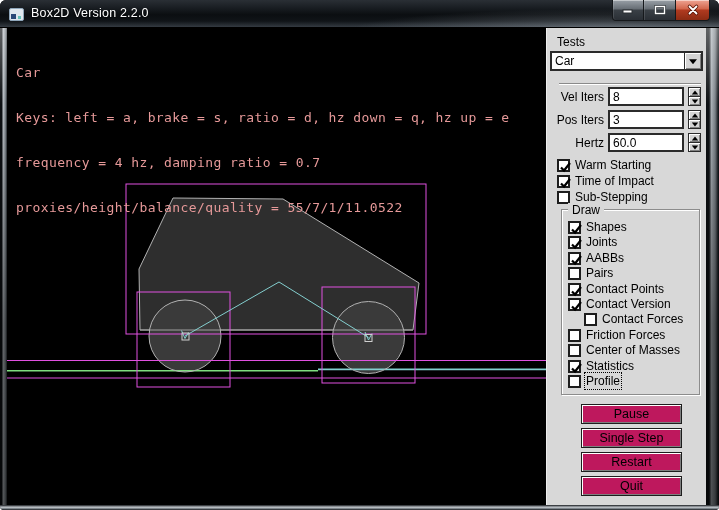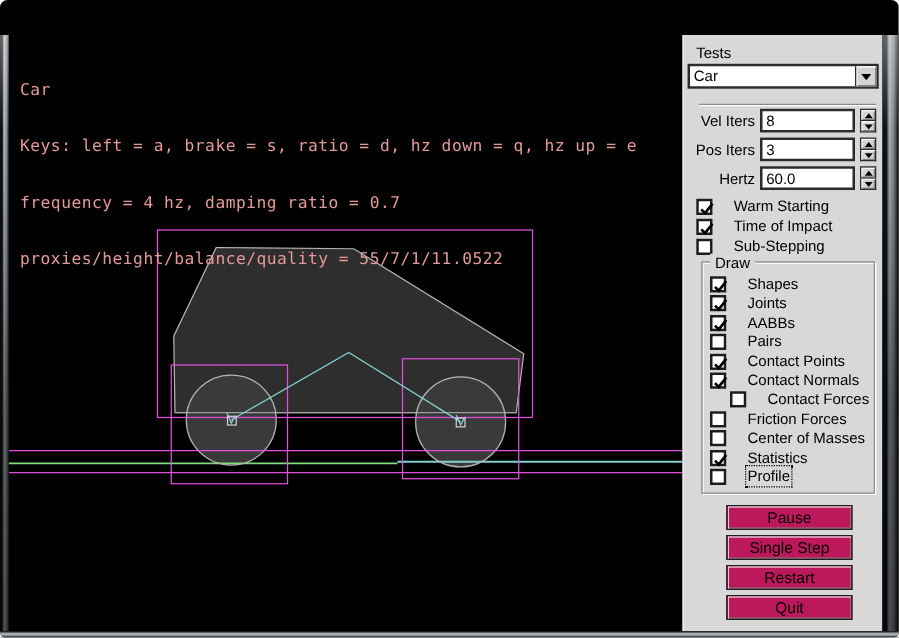--- a/index.html
+++ b/index.html
@@ -63,39 +63,62 @@
   .spin-row{position:absolute;left:0;height:19px;width:160px;}
   .spin-label{position:absolute;left:0;top:3px;width:57px;text-align:right;}
   .spin-input{position:absolute;left:61px;top:0;width:76px;height:19px;border:2px solid #2b2b2b;background:#fff;
     font-family:"Liberation Sans",sans-serif;font-size:12px;padding:0 0 0 3px;outline:none;}
   .spinner{position:absolute;left:141px;top:0;width:13px;height:19px;display:flex;flex-direction:column;}
   .spin-btn{flex:1;background:#d4d4d4;border:1px solid #2b2b2b;position:relative;
     box-shadow:inset 1px 1px 0 #fff, inset -1px -1px 0 #808080;display:flex;align-items:center;justify-content:center;}
   .spin-btn + .spin-btn{border-top:none;}
   .spin-btn span{transform:scale(.8);}
 
-  .chk-row{position:absolute;height:14px;display:flex;align-items:center;gap:12px;}
+  .chk-row{position:absolute;height:14px;display:flex;align-items:center;}
   .chk-box{width:13px;height:13px;background:#fff;border:2px solid #1d1d1d;display:inline-block;position:relative;flex:none;}
   .chk-box svg{position:absolute;left:-1px;top:-1px;}
   .chk-label{margin-left:5px;white-space:nowrap;}
   .chk-label.focused{outline:1px dotted #000;outline-offset:1px;}
 
   #draw-group{position:absolute;left:14px;top:181px;width:139px;height:186px;
     border:1px solid #8c8c8c;box-shadow:inset 1px 1px 0 #fff, 1px 1px 0 #fff;}
   #draw-title{position:absolute;left:6px;top:-7px;background:#d8d8d8;padding:0 4px;}
 
   .glui-btn{position:absolute;left:34px;width:101px;height:20px;background:#be185d;border:1px solid #1d1d1d;
     box-shadow:inset 1px 1px 0 #fff, inset -1px -1px 0 #7e7e7e;
     font-family:"Liberation Sans",sans-serif;font-size:12.5px;color:#000;text-align:center;line-height:18px;cursor:default;}
 </style>
 </head>
 <body>
 
 <div id="window">
 
+  <div id="titlebar">
+    <div id="app-icon"></div>
+    <div id="window-title">Box2D Version 2.2.0</div>
+    <div id="caption-buttons">
+      <div class="cap-btn" id="min-btn">
+        <svg width="16" height="16" viewBox="0 0 16 16">
+          <rect x="3" y="8" width="9" height="3" fill="#fff" stroke="#2a2f33" stroke-width="1"></rect>
+        </svg>
+      </div>
+      <div class="cap-btn" id="max-btn">
+        <svg width="16" height="16" viewBox="0 0 16 16">
+          <rect x="3.5" y="4.5" width="9" height="7" fill="none" stroke="#2a2f33" stroke-width="2.6"></rect>
+          <rect x="3.5" y="4.5" width="9" height="7" fill="none" stroke="#fff" stroke-width="1.4"></rect>
+        </svg>
+      </div>
+      <div class="cap-btn" id="close-btn">
+        <svg width="16" height="16" viewBox="0 0 16 16">
+          <path d="M4.5 4.5 L11.5 11.5 M11.5 4.5 L4.5 11.5" stroke="#5d1708" stroke-width="3.6" stroke-linecap="round"></path>
+          <path d="M4.5 4.5 L11.5 11.5 M11.5 4.5 L4.5 11.5" stroke="#fff" stroke-width="1.8" stroke-linecap="round"></path>
+        </svg>
+      </div>
+    </div>
+  </div>
 
   <div id="gl-canvas">
     <svg id="scene" width="539" height="477" viewBox="0 0 539 477">
       <g transform="translate(-7,-28)">
 
         <polygon points="173,198 283,199 419,283 413,330 140,330 139,269" fill="var(--c-chassis-fill,#2e2e2e)" stroke="var(--c-outline,#b2b2b2)" stroke-width="1"></polygon>
 
         <circle cx="185" cy="336" r="36" fill="var(--c-wheel-fill,#3a3a3a)"></circle>
         <circle cx="368.5" cy="337.5" r="36" fill="var(--c-wheel-fill,#3a3a3a)"></circle>
 
@@ -235,21 +258,21 @@
               </svg>
             </span>
             <span class="chk-label">Contact Points</span>
           </div>
           <div class="chk-row" style="left: 6px; top: 87px;">
             <span class="chk-box">
               <svg width="15" height="15" viewBox="0 0 15 15">
                 <polyline points="3,7.5 6,10.5 12,3" fill="none" stroke="#000" stroke-width="2.2"></polyline>
               </svg>
             </span>
-            <span class="chk-label">Contact Normals</span>
+            <span class="chk-label">Contact Version</span>
           </div>
           <div class="chk-row" style="left: 6px; top: 102px; padding-left: 16px;">
             <span class="chk-box"></span>
             <span class="chk-label">Contact Forces</span>
           </div>
           <div class="chk-row" style="left: 6px; top: 118px; text-align: right;">
             <span class="chk-box"></span>
             <span class="chk-label">Friction Forces</span>
           </div>
           <div class="chk-row" style="left: 6px; top: 133px;">

